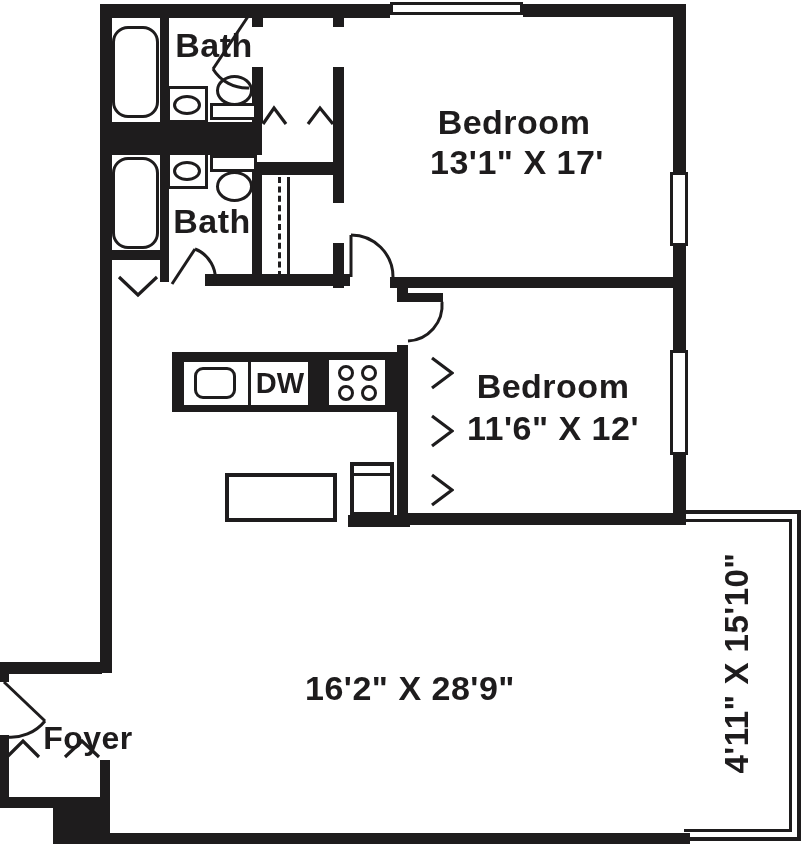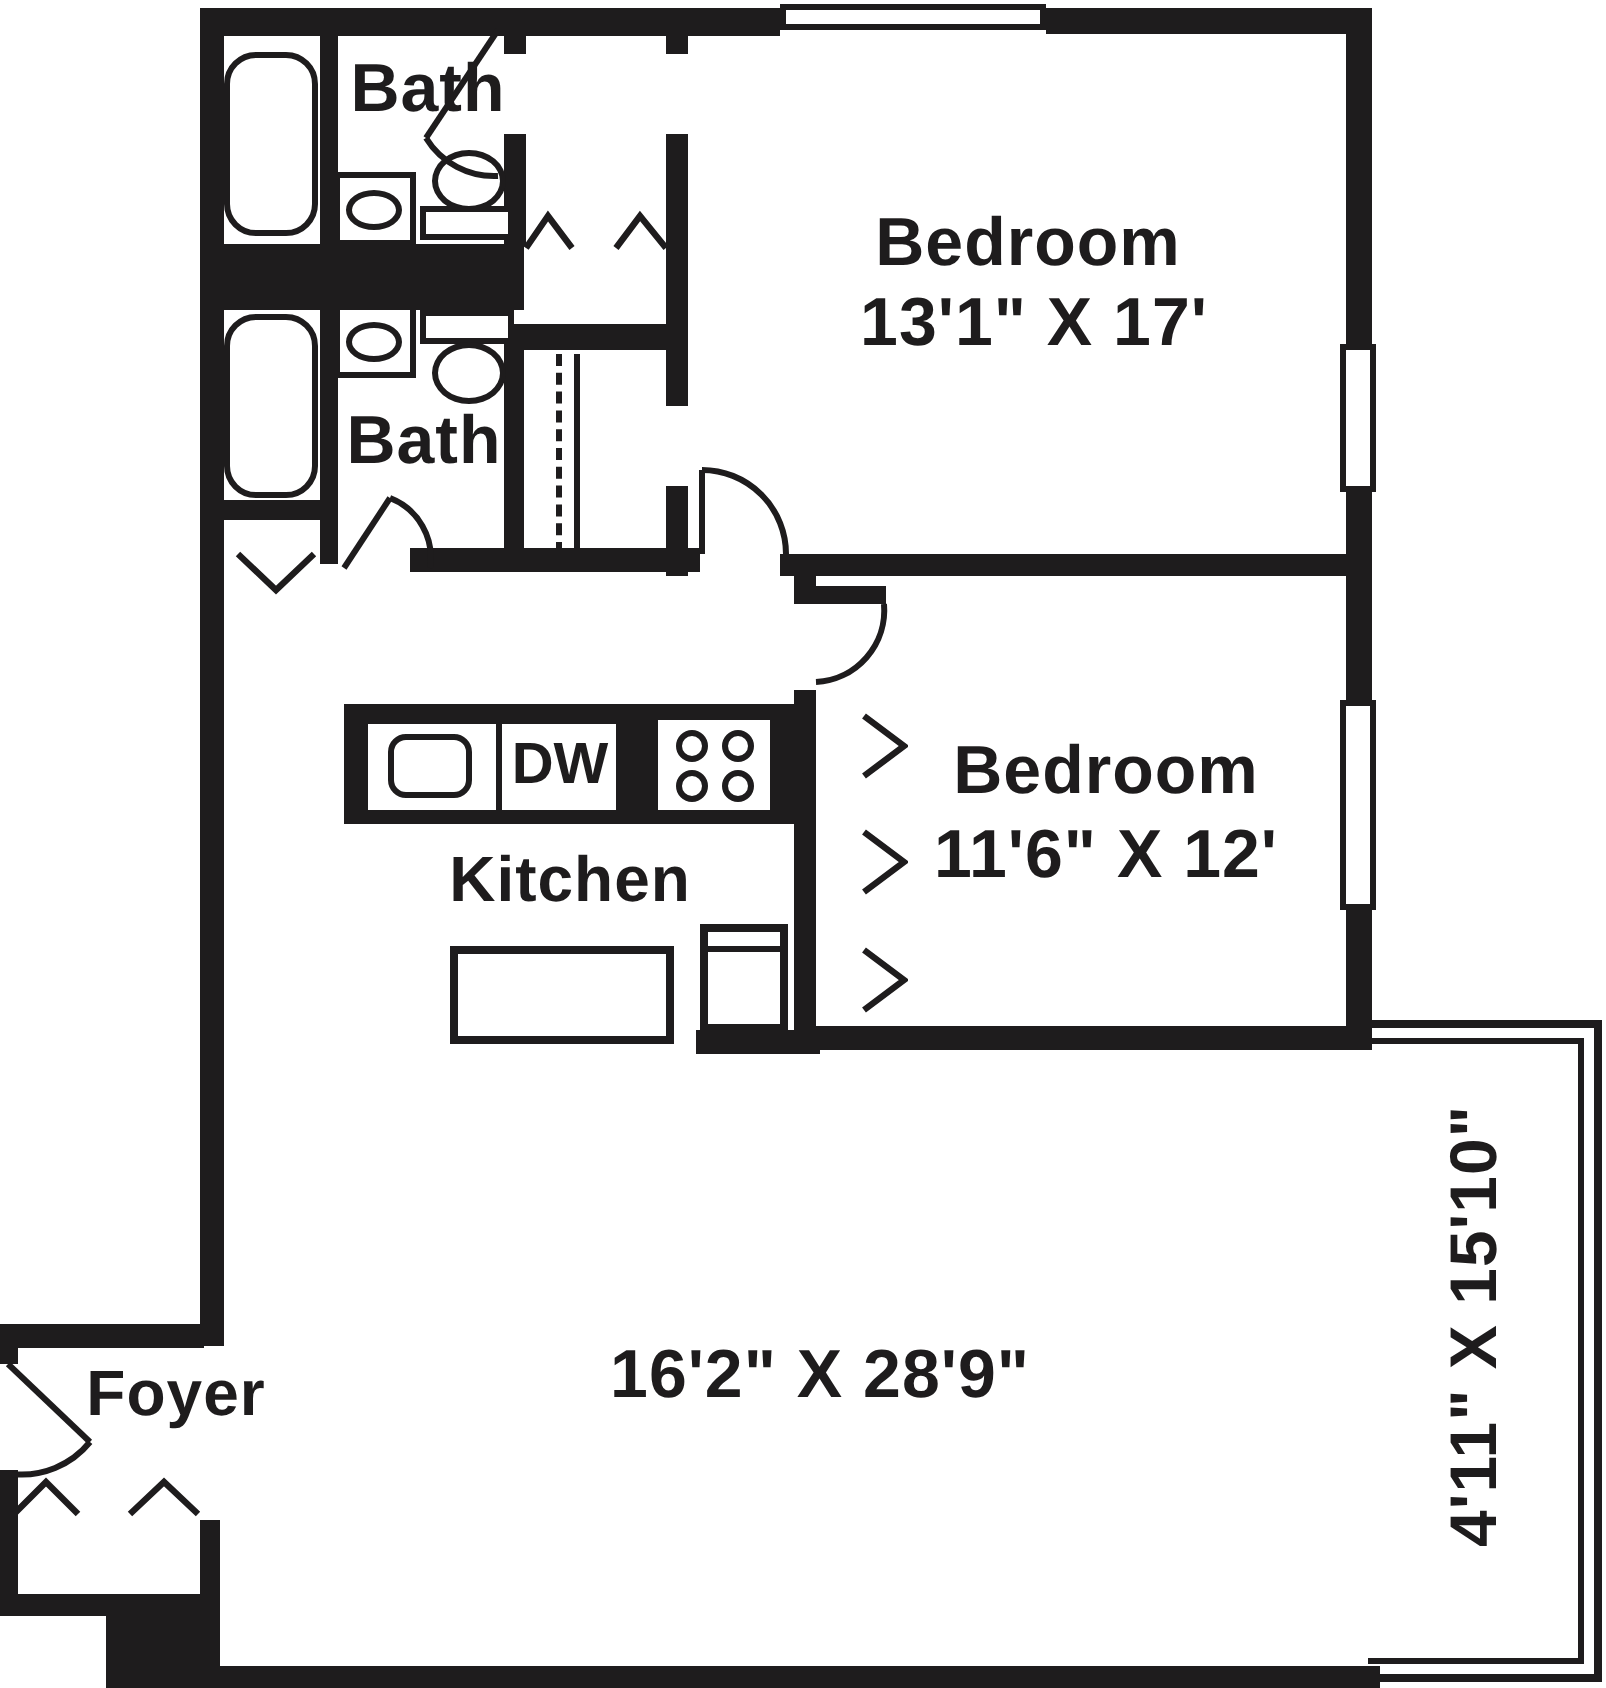--- a/index.html
+++ b/index.html
@@ -150,18 +150,17 @@
   <svg class="svgsym" style="left:430px;top:473px" width="24" height="34" viewBox="0 0 24 34">
       <path d="M2 2 L22 17 L2 32" stroke-width="3.2"></path>
     </svg>
 
   <div class="lbl big" style="left:214px;top:45px">Bath</div>
   <div class="lbl big" style="left:212px;top:221px">Bath</div>
   <div class="lbl big" style="left:514px;top:122px">Bedroom</div>
   <div class="lbl big" style="left:517px;top:162px">13'1" X 17'</div>
   <div class="lbl big" style="left:553px;top:386px">Bedroom</div>
   <div class="lbl big" style="left:553px;top:428px">11'6" X 12'</div>
-  <div class="lbl mid" style="left:285px;top:440px">Kitchen</div>
   <div class="lbl big" style="left:410px;top:688px">16'2" X 28'9"</div>
-  <div class="lbl mid" style="left:88px;top:697px">Foyer</div>
+  <div class="lbl mid" style="left:88px;top:738px">Foyer</div>
   <div class="lbl rot" style="left:737px;top:663px">4'11" X 15'10"</div>
 
 </div>
 
 </body></html>

